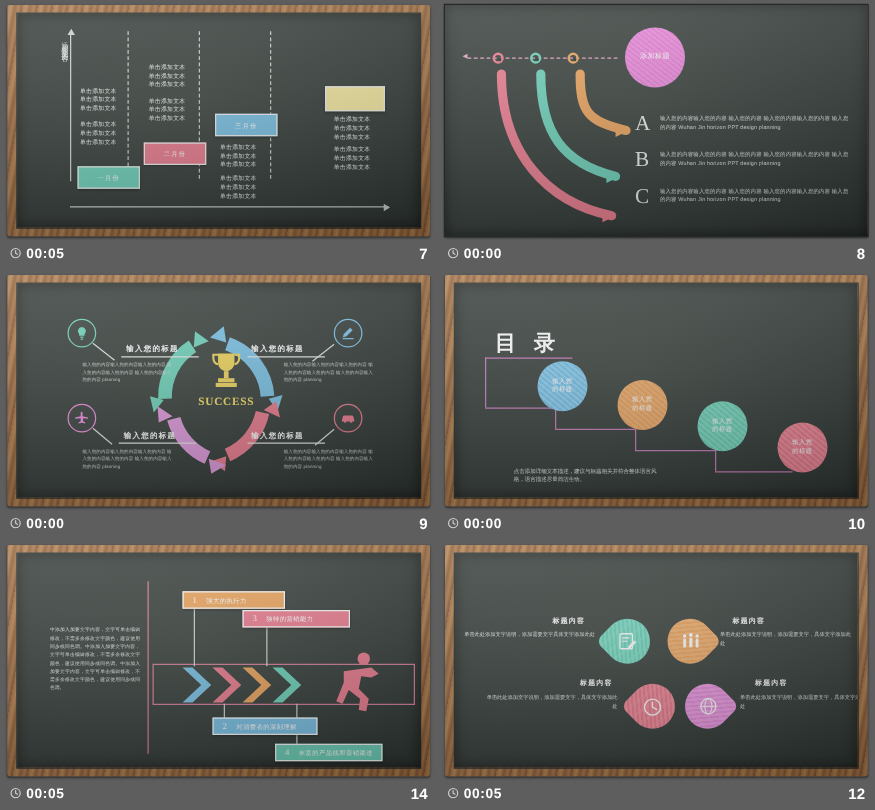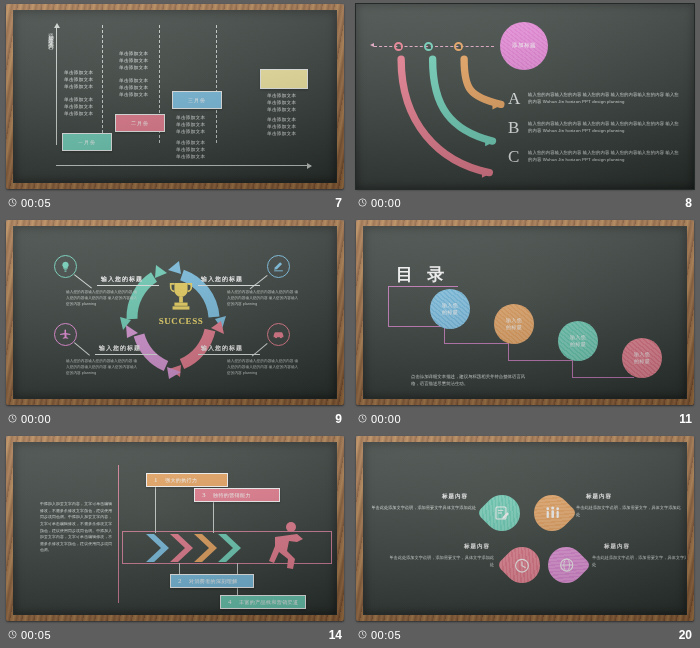--- a/index.html
+++ b/index.html
@@ -51,21 +51,21 @@
   .caption {
     position: absolute;
     left: 0; bottom: 0;
     width: 350px; height: 27px;
     display: flex; align-items: center;
     padding: 0 8px;
     color: #f2f2f2;
   }
   .caption .left { display:flex; align-items:center; gap:4px; }
   .timer-ico { width: 9px; height: 9px; display:block; opacity:.85; }
-  .timer-txt { font-size: 11px; font-weight: normal; letter-spacing: .5px; color:#fff; }
+  .timer-txt { font-size: 11px; font-weight: bold; letter-spacing: .5px; color:#fff; }
   .page-no { margin-left:auto; font-size: 12px; font-weight: bold; color:#fff; }
 
   
   .s7-axis-y { position:absolute; left:42px; top:16px; width:1px; height:118px; background:#cfd6d2; }
   .s7-axis-x { position:absolute; left:42px; bottom:16px; height:1px; width:255px; background:#cfd6d2; }
   .s7-axis-x::after{content:"";position:absolute;right:-1px;top:-2.5px;border-left:5px solid #cfd6d2;border-top:3px solid transparent;border-bottom:3px solid transparent;}
   .s7-axis-y::before{content:"";position:absolute;left:-2.5px;top:-4px;border-bottom:5px solid #cfd6d2;border-left:3px solid transparent;border-right:3px solid transparent;}
   .s7-ylabel {
     position:absolute; left:34px; top:18px;
     writing-mode: vertical-rl;
@@ -399,21 +399,21 @@
       </div>
     </div>
     <div class="caption">
       <span class="left">
         <svg class="timer-ico" viewBox="0 0 16 16">
           <circle cx="8" cy="8" r="6.5" fill="none" stroke="#e6e6e6" stroke-width="1.6"></circle>
           <path d="M8 4.2V8l2.6 1.6" stroke="#e6e6e6" stroke-width="1.6" fill="none" stroke-linecap="round"></path>
         </svg>
         <span class="timer-txt">00:00</span>
       </span>
-      <span class="page-no">11</span>
+      <span class="page-no">10</span>
     </div>
   </div>
 
   <div class="cell">
     <div class="board-outer">
       <div class="board">
 
         <div class="s11-vline"></div>
         <div class="s11-body">中添加入加要文字内容，文字可单击编辑修改，不需多余修改文字颜色，建议使用同步或同色调。中添加入加要文字内容，文字可单击编辑修改，不需多余修改文字颜色，建议使用同步或同色调。中添加入加要文字内容，文字可单击编辑修改，不需多余修改文字颜色，建议使用同步或同色调。</div>
         <div class="s11-band"></div>
@@ -515,17 +515,17 @@
       </div>
     </div>
     <div class="caption">
       <span class="left">
         <svg class="timer-ico" viewBox="0 0 16 16">
           <circle cx="8" cy="8" r="6.5" fill="none" stroke="#e6e6e6" stroke-width="1.6"></circle>
           <path d="M8 4.2V8l2.6 1.6" stroke="#e6e6e6" stroke-width="1.6" fill="none" stroke-linecap="round"></path>
         </svg>
         <span class="timer-txt">00:05</span>
       </span>
-      <span class="page-no">20</span>
+      <span class="page-no">12</span>
     </div>
   </div>
 
 </div>
 
 </body></html>

